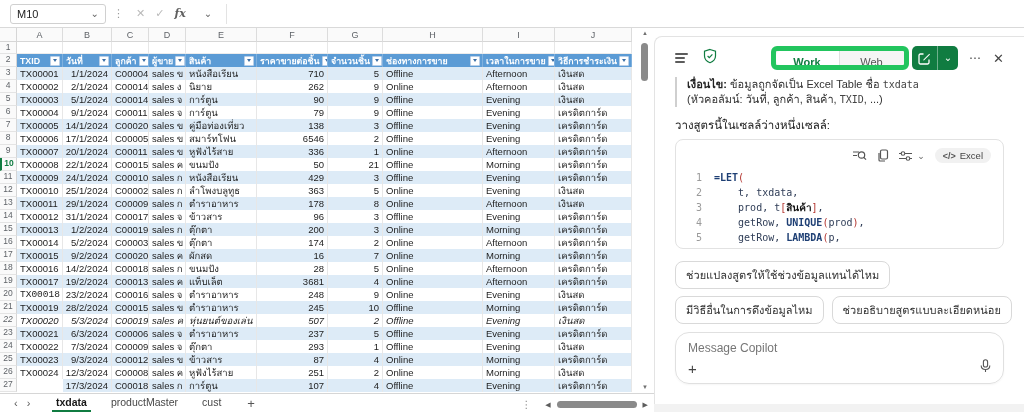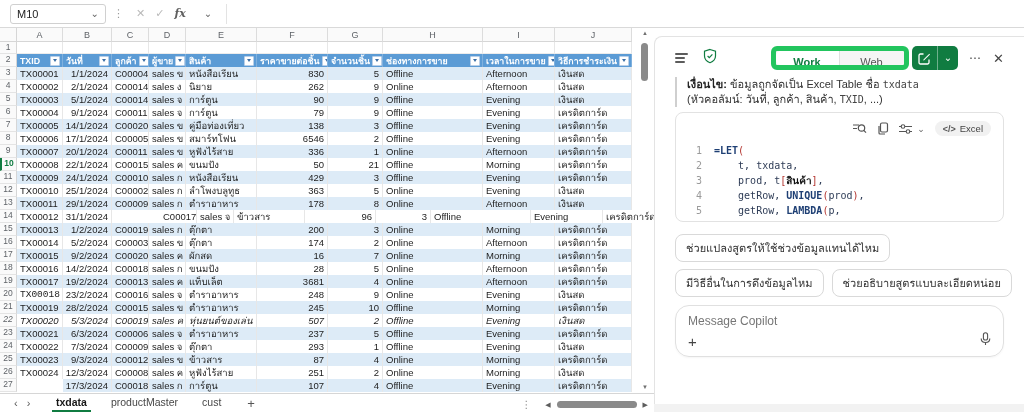--- a/index.html
+++ b/index.html
@@ -211,21 +211,21 @@
             </span>
           </div>
         </div>
         <div class="grow drow" style="height: 13px;">
           <div class="rn">3</div>
           <div class="c band-bg" style="width: 46px;">TX00001</div>
           <div class="c r band-bg" style="width: 49px;">1/1/2024</div>
           <div class="c band-bg" style="width: 37px;">C00004</div>
           <div class="c band-bg" style="width: 37px;">sales ข</div>
           <div class="c band-bg" style="width: 71px;">หนังสือเรียน</div>
-          <div class="c r band-bg" style="width: 71px;">830</div>
+          <div class="c r band-bg" style="width: 71px;">710</div>
           <div class="c r band-bg" style="width: 55px;">5</div>
           <div class="c band-bg" style="width: 100px;">Offline</div>
           <div class="c band-bg" style="width: 72px;">Afternoon</div>
           <div class="c band-bg" style="width: 77px;">เงินสด</div>
         </div>
         <div class="grow drow" style="height: 13px;">
           <div class="rn">4</div>
           <div class="c" style="width: 46px;">TX00002</div>
           <div class="c r" style="width: 49px;">2/1/2024</div>
           <div class="c" style="width: 37px;">C00014</div>
@@ -351,21 +351,21 @@
           <div class="c r band-bg" style="width: 71px;">178</div>
           <div class="c r band-bg" style="width: 55px;">8</div>
           <div class="c band-bg" style="width: 100px;">Online</div>
           <div class="c band-bg" style="width: 72px;">Afternoon</div>
           <div class="c band-bg" style="width: 77px;">เงินสด</div>
         </div>
         <div class="grow drow" style="height: 13px;">
           <div class="rn">14</div>
           <div class="c" style="width: 46px;">TX00012</div>
           <div class="c r" style="width: 49px;">31/1/2024</div>
-          <div class="c" style="width: 37px; margin-left: 48px;">C00017</div>
+          <div class="c" style="width: 37px;">C00017</div>
           <div class="c" style="width: 37px;">sales จ</div>
           <div class="c" style="width: 71px;">ข้าวสาร</div>
           <div class="c r" style="width: 71px;">96</div>
           <div class="c r" style="width: 55px;">3</div>
           <div class="c" style="width: 100px;">Offline</div>
           <div class="c" style="width: 72px;">Evening</div>
           <div class="c" style="width: 77px;">เครดิตการ์ด</div>
         </div>
         <div class="grow drow" style="height: 13px;">
           <div class="rn">15</div>
@@ -592,20 +592,21 @@
         <span class="x-close">✕</span>
       </span>
     </div>
 
 
     <div class="quote">
       <div><b>เงื่อนไข:</b><span> ข้อมูลถูกจัดเป็น Excel Table ชื่อ </span><span class="mono">txdata</span></div>
       <div><span>(หัวคอลัมน์: วันที่, ลูกค้า, สินค้า, </span><span class="mono">TXID</span><span>, ...)</span></div>
     </div>
 
+    <div class="instruction">วางสูตรนี้ในเซลล์ว่างหนึ่งเซลล์:</div>
 
     <div class="code-card">
       <div class="code-tools">
         <span>
           <svg width="14" height="13" viewBox="0 0 14 13">
               <line x1="0" y1="3" x2="6" y2="3" stroke="#555" stroke-width="1.2"></line>
               <line x1="0" y1="6.5" x2="4" y2="6.5" stroke="#555" stroke-width="1.2"></line>
               <circle cx="8.5" cy="6" r="3.2" fill="none" stroke="#555" stroke-width="1.2"></circle>
               <line x1="10.8" y1="8.4" x2="13" y2="10.6" stroke="#555" stroke-width="1.2"></line>
             </svg>

